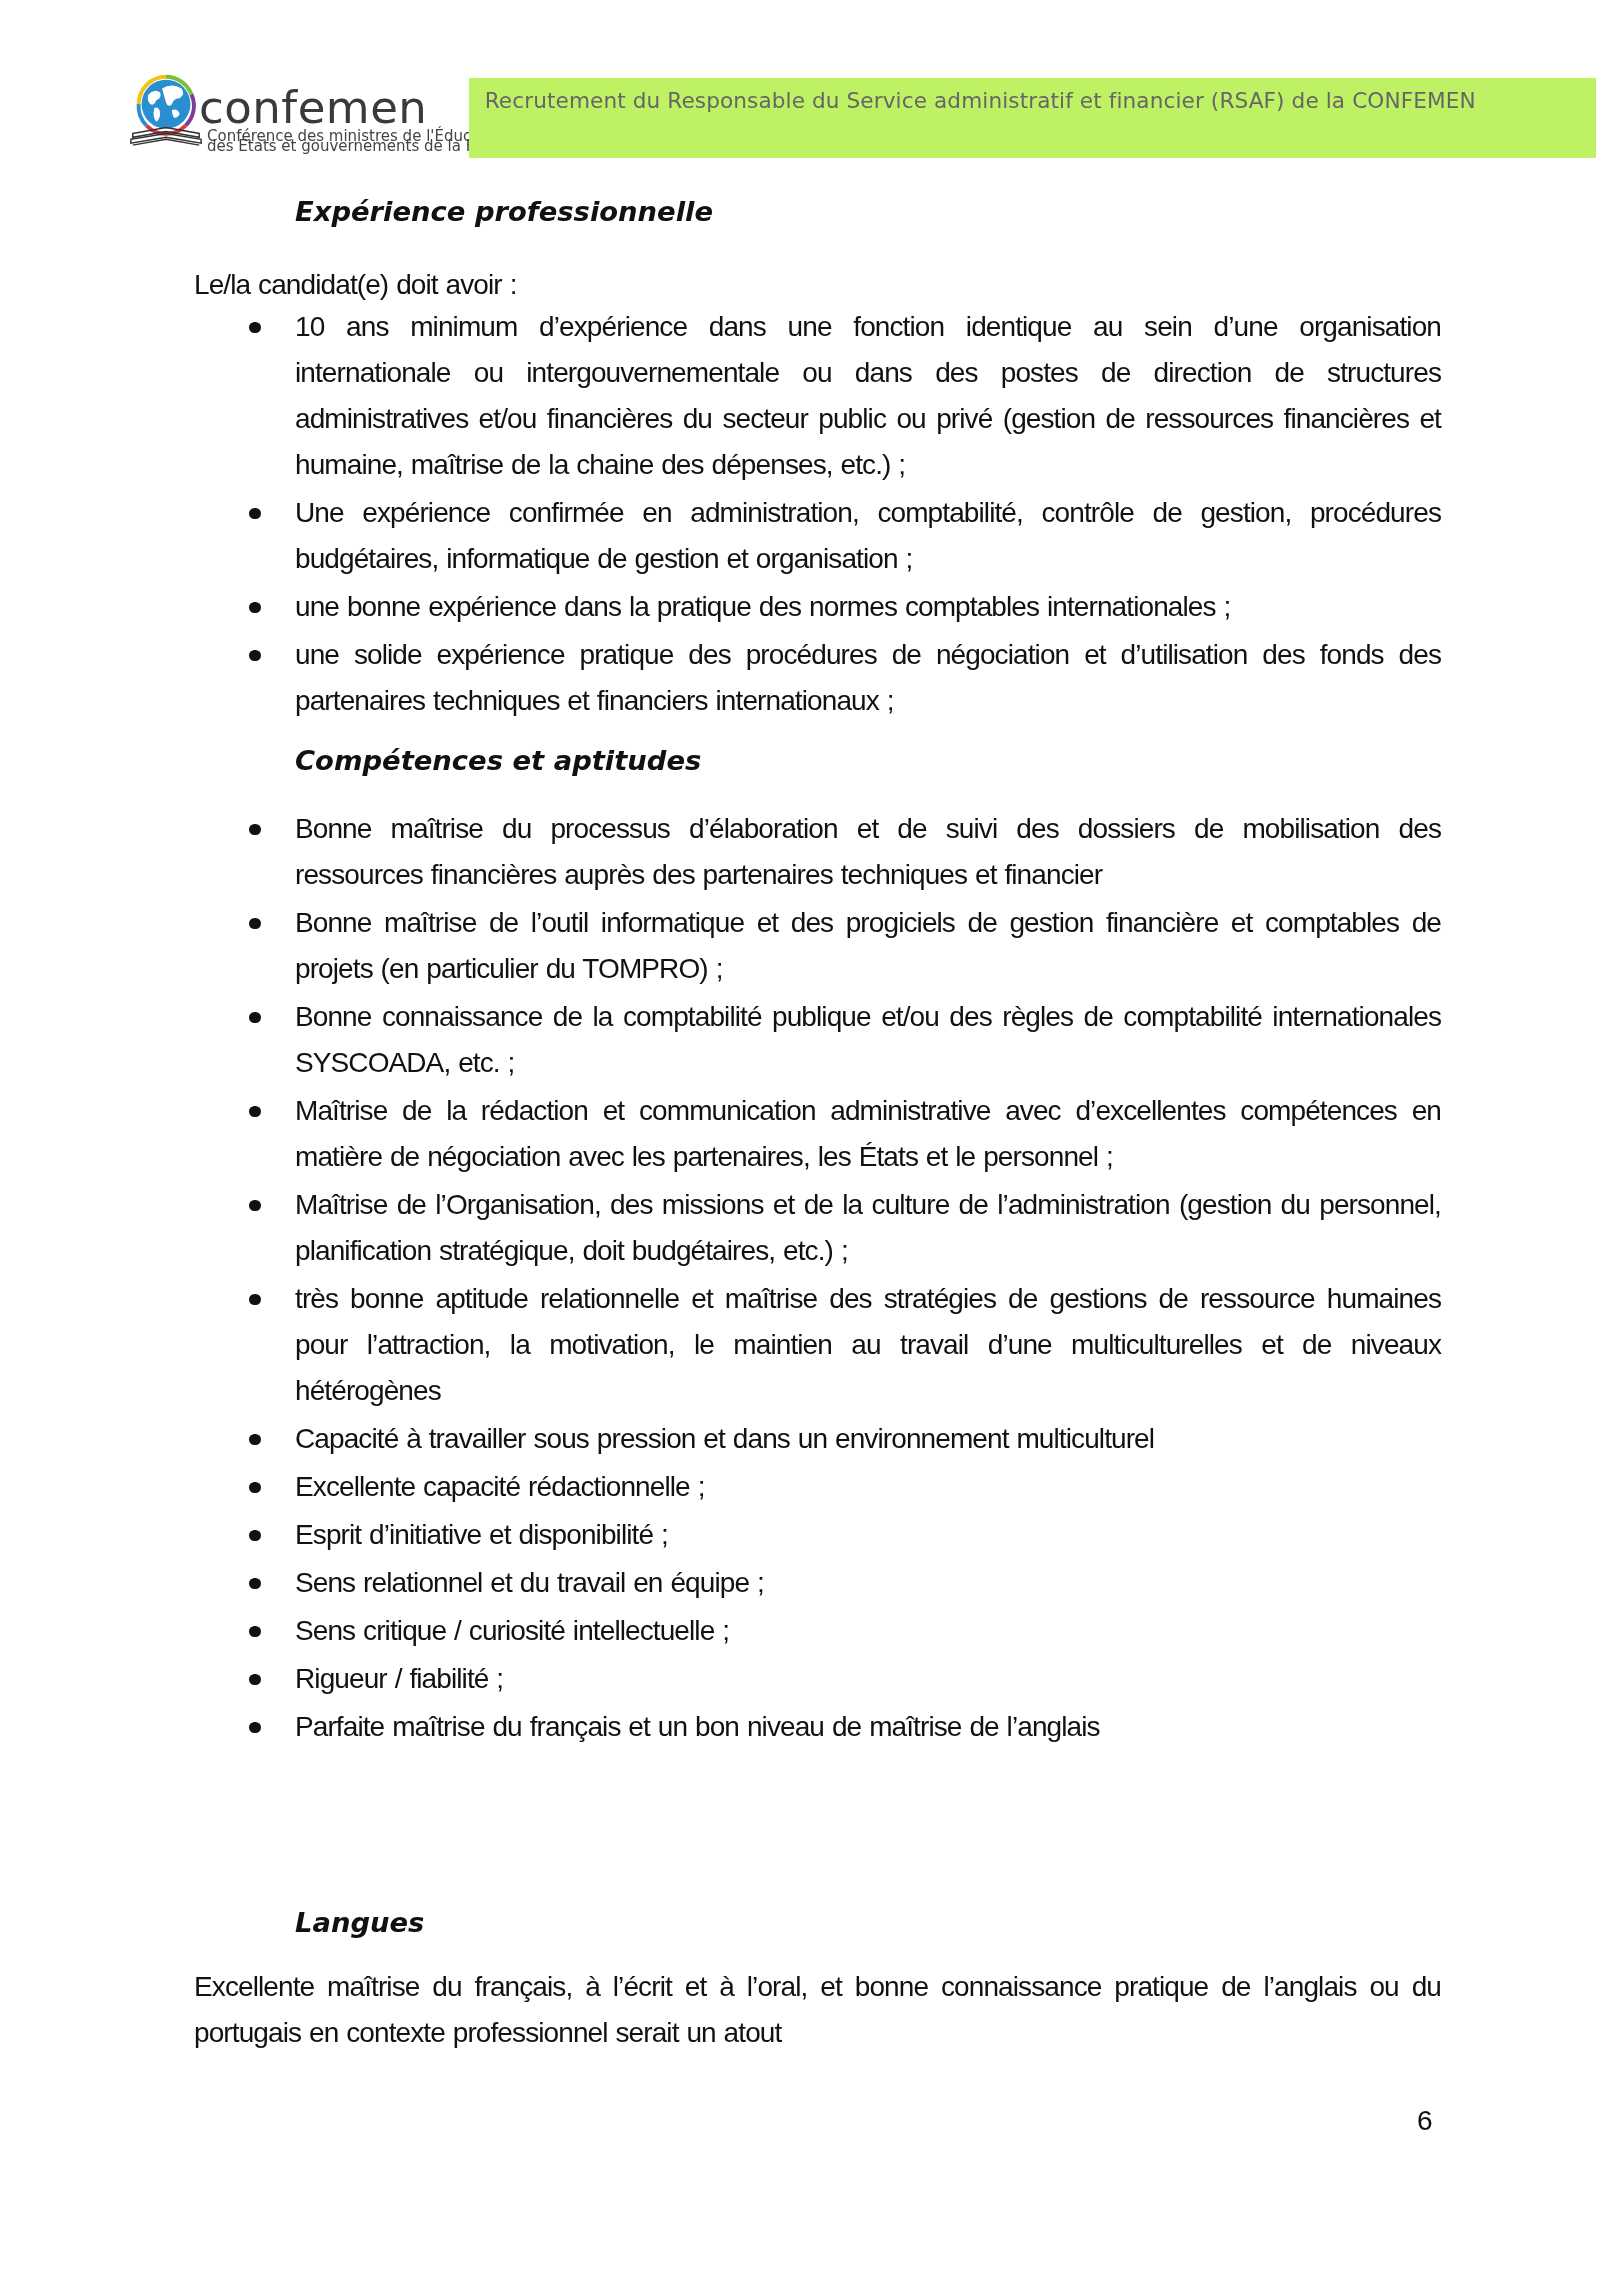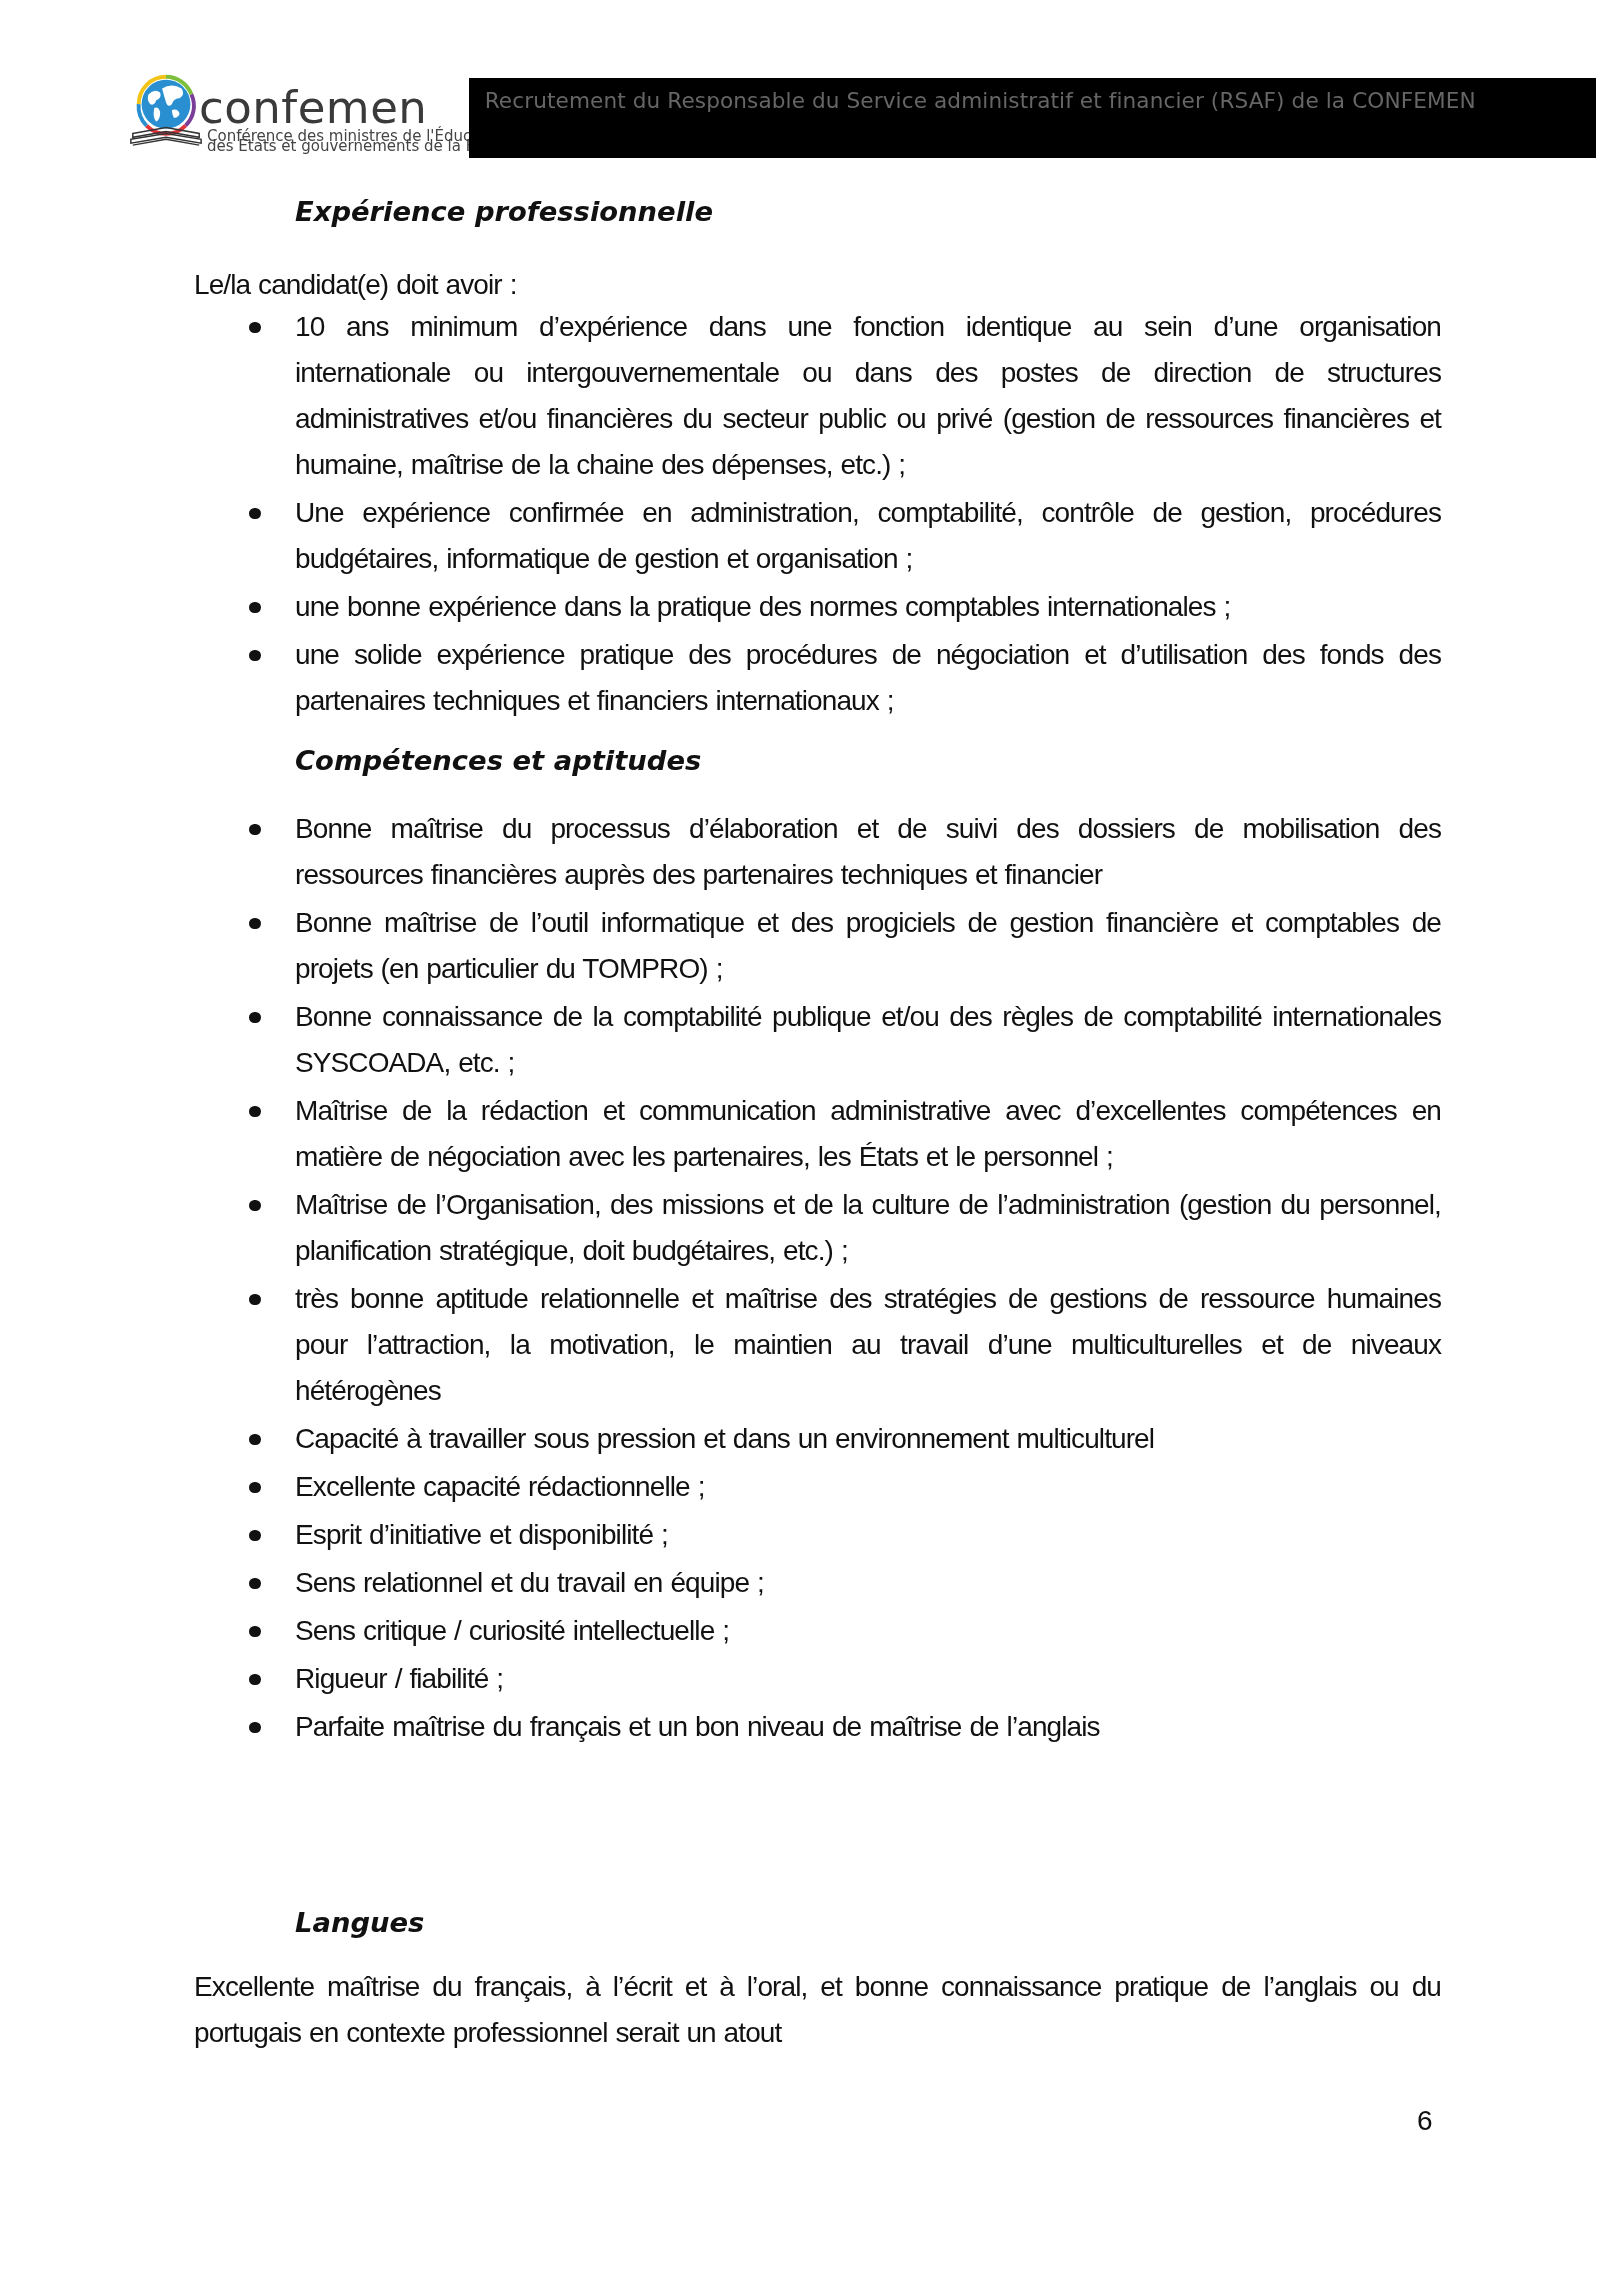--- a/index.html
+++ b/index.html
@@ -9,21 +9,21 @@
     .header { position: absolute; top: 16px; left: 0; width: 1473px; height: 157px; }
     .logo { position: absolute; left: 125px; top: 53px; width: 294px; height: 82px; }
     .logo-mark { position: absolute; left: 0; top: 0; width: 82px; height: 82px; }
     .logo-word { position: absolute; left: 74px; top: 15.7px; font-size: 45px; color: #3a3a3a;
                  letter-spacing: 0.5px; font-family: "DejaVu Sans", sans-serif; line-height: 45px; }
     .logo-sub { position: absolute; left: 82px; top: 63px; font-size: 15px; color: #444; line-height: 9.8px;
                 text-align: center; width: 202px; font-family: "DejaVu Sans", sans-serif; }
     .logo-sub div { white-space: nowrap; }
 
     .header-band { position: absolute; left: 469px; top: 62px; width: 1127px; height: 80px;
-                   background: #000000; }
+                   background: #bef264; }
     .header-title { position: absolute; left: 15.7px; top: 9.8px; font-size: 21.6px; color: #666;
                     font-family: "DejaVu Sans", sans-serif; letter-spacing: 0.1px; white-space: nowrap; }
 
     .content { position: absolute; left: 0; top: 0; width: 1621px; }
 
     .section-heading { position: absolute; left: 295px; font-family: "DejaVu Sans", sans-serif;
                        font-weight: bold; font-style: italic; font-size: 27.4px; color: #111; white-space: nowrap; }
 
     .para { position: absolute; left: 194px; width: 1247px; font-size: 28px; line-height: 46px;
             text-align: justify; color: #111; font-family: "Liberation Sans", sans-serif; }

